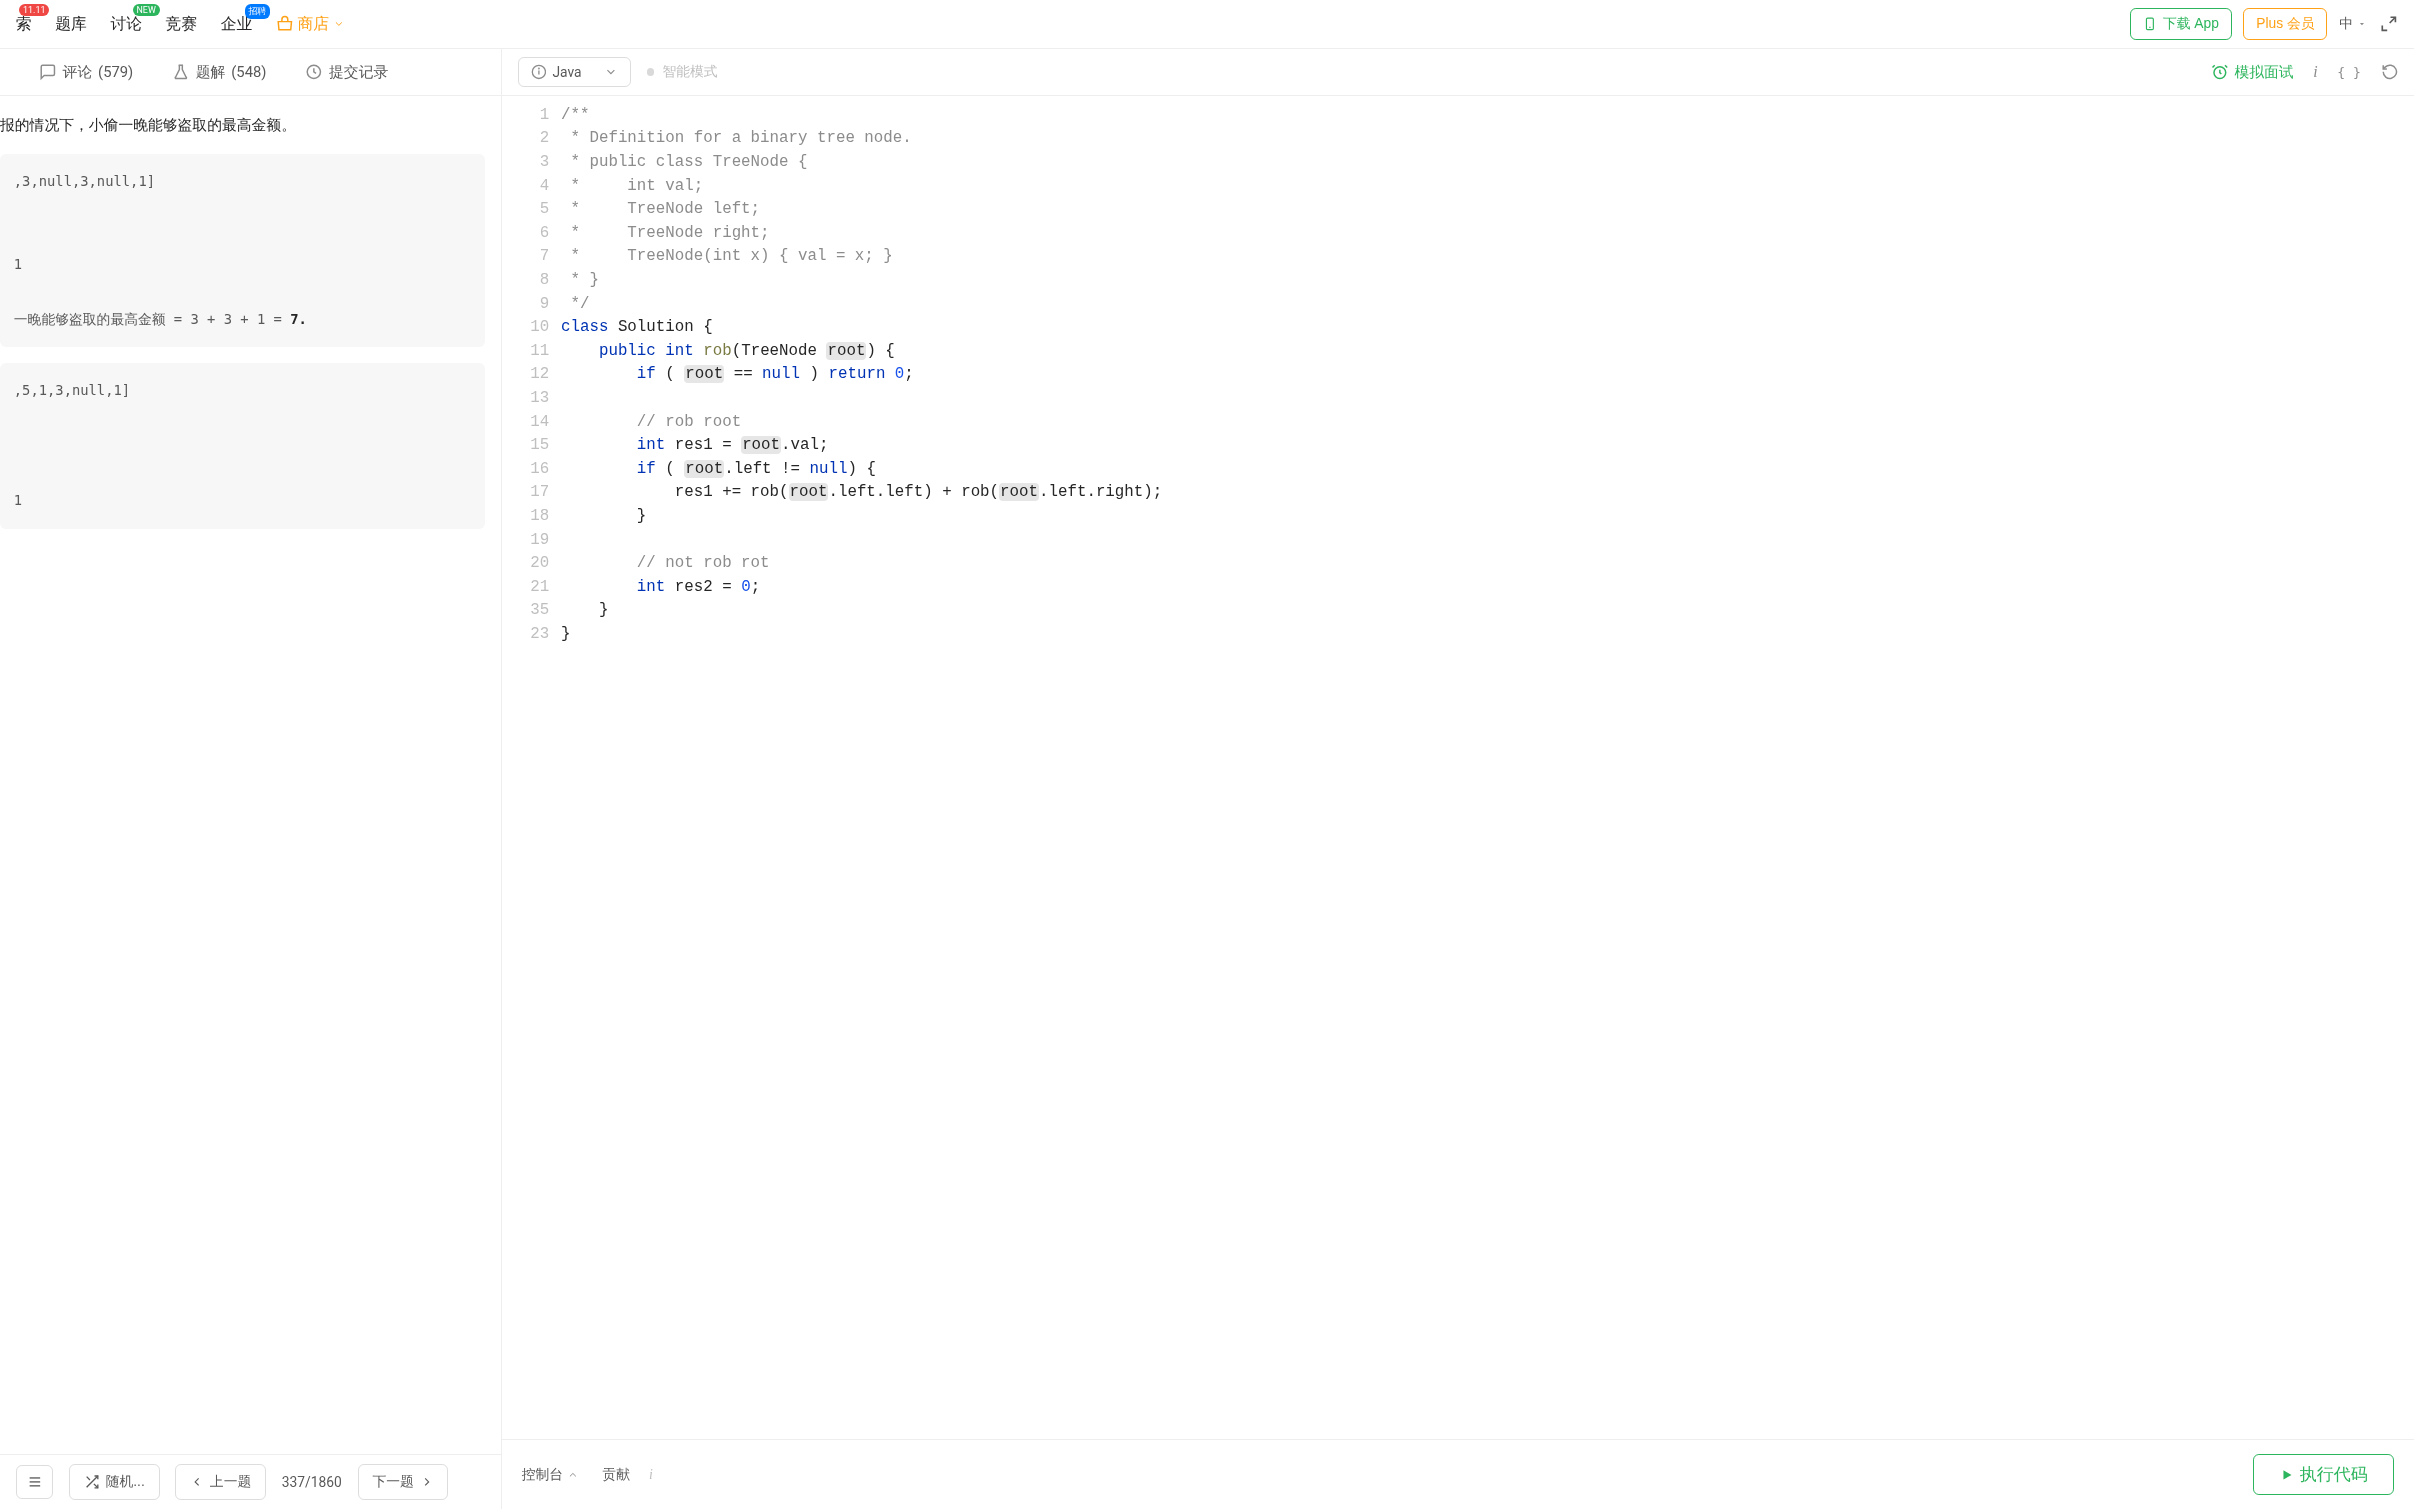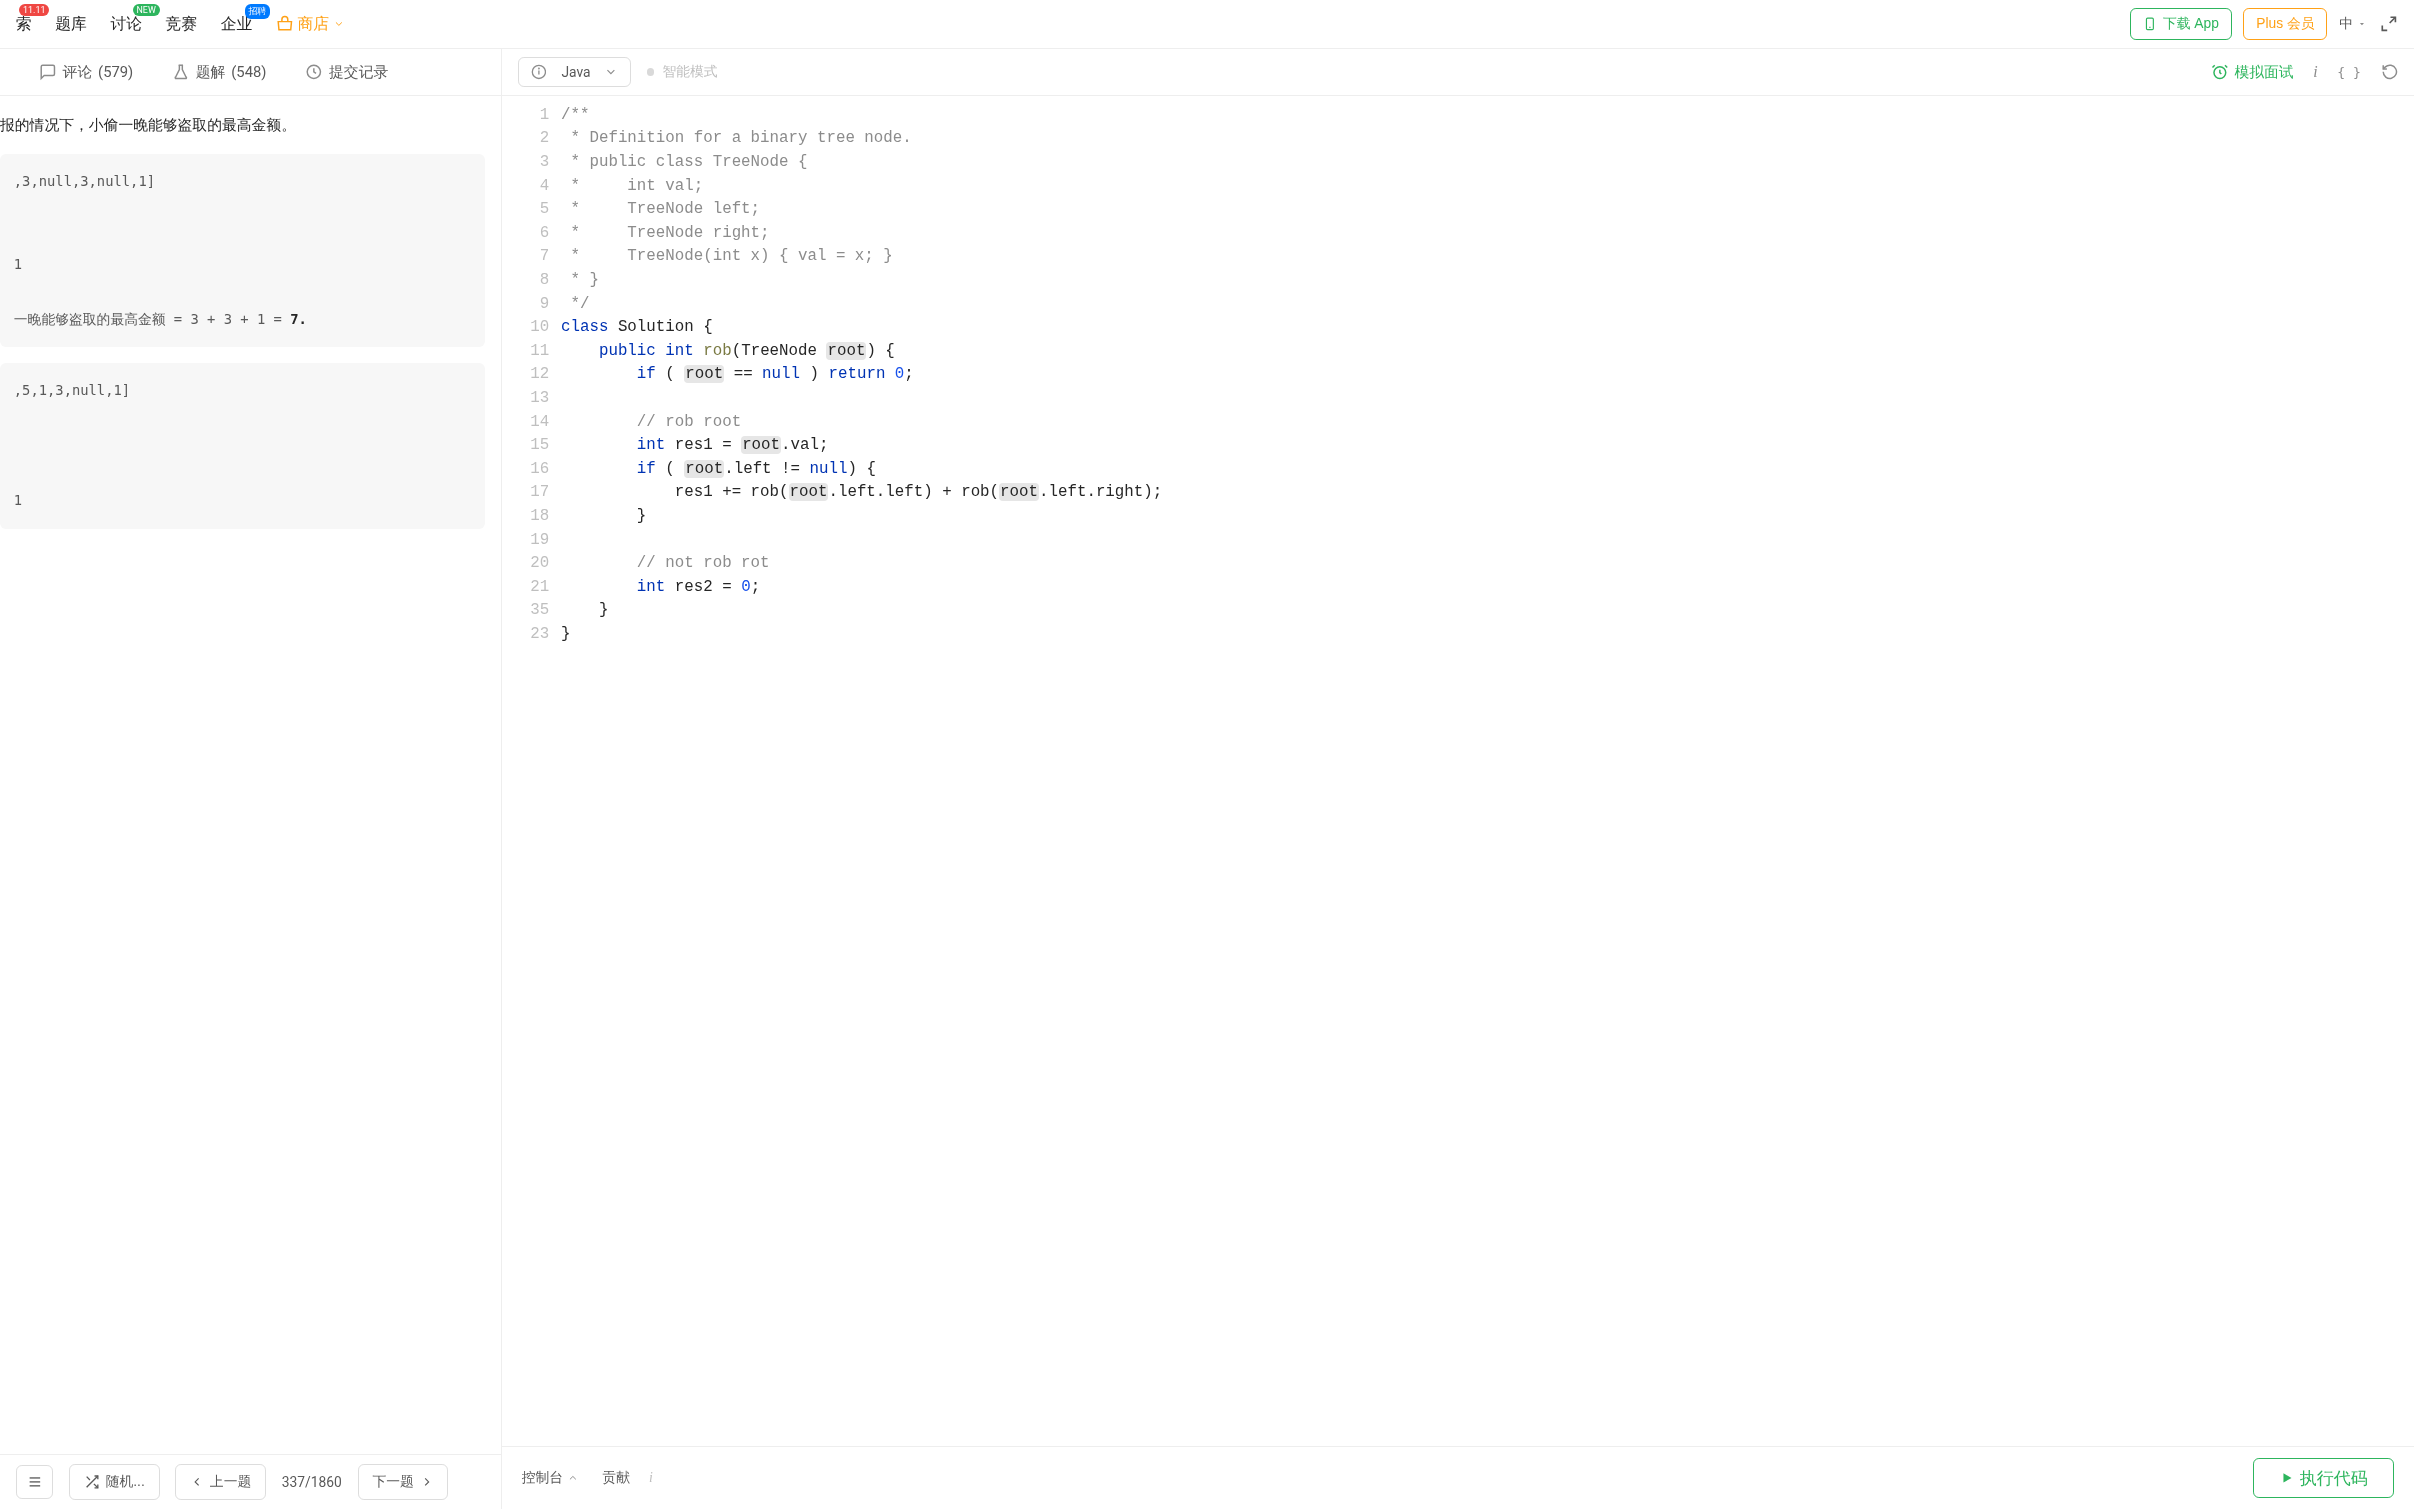--- a/index.html
+++ b/index.html
@@ -47,21 +47,21 @@
 .code-area { flex: 1; padding: 7.9px 0; line-height: 23.6px; white-space: pre; }
 .tok-comment { color: #8c8c8c; }
 .tok-keyword { color: #0033b3; }
 .tok-type { color: #0033b3; }
 .tok-num { color: #1750eb; }
 .tok-method { color: #7a7a43; }
 .tok-ident { color: #262626; }
 .hl-root { background: #e6e6e6; border-radius: 4px; padding: 0 1px; }
 .cursor-mark { color: #262626; }
 
-.editor-footer { height: 63px; border-top: 1px solid #eee; display: flex; align-items: center; padding: 0 19.7px; gap: 23.6px; }
+.editor-footer { height: 70px; border-top: 1px solid #eee; display: flex; align-items: center; padding: 0 19.7px; gap: 23.6px; }
 .console-label { font-size: 13.8px; color: #595959; display: flex; align-items: center; gap: 3.9px; cursor: pointer; }
 .contribute { font-size: 13.8px; color: #595959; display: flex; align-items: center; gap: 19px; cursor: pointer; }
 .run-btn { margin-left: auto; border: 1px solid #2db55d; color: #2db55d; background: #fff; padding: 7.9px 25.6px; border-radius: 5.9px; font-size: 17px; display: flex; align-items: center; gap: 6px; cursor: pointer; }
 
 svg { display: block; }
 </style>
 </head>
 <body>
 
 <div class="topnav">
@@ -191,21 +191,21 @@
         <svg width="13.8" height="13.8" viewBox="0 0 24 24" fill="none" stroke="#595959" stroke-width="2">
             <polyline points="9 18 15 12 9 6"></polyline>
           </svg>
       </button>
     </div>
   </div>
 
   <div class="right-panel">
     <div class="editor-header">
       <div class="lang-dropdown">
-        <span style="display:flex;align-items:center;gap:15px;">
+        <span style="display:flex;align-items:center;gap:6px;">
           <svg width="15.8" height="15.8" viewBox="0 0 24 24" fill="none" stroke="#8c8c8c" stroke-width="2">
               <circle cx="12" cy="12" r="10"></circle>
               <line x1="12" y1="10" x2="12" y2="16"></line>
               <circle cx="12" cy="7" r="0.5" fill="#8c8c8c"></circle>
             </svg>
           <span>Java</span>
         </span>
         <svg width="13.8" height="13.8" viewBox="0 0 24 24" fill="none" stroke="#8c8c8c" stroke-width="2">
             <polyline points="6 9 12 15 18 9"></polyline>
           </svg>

